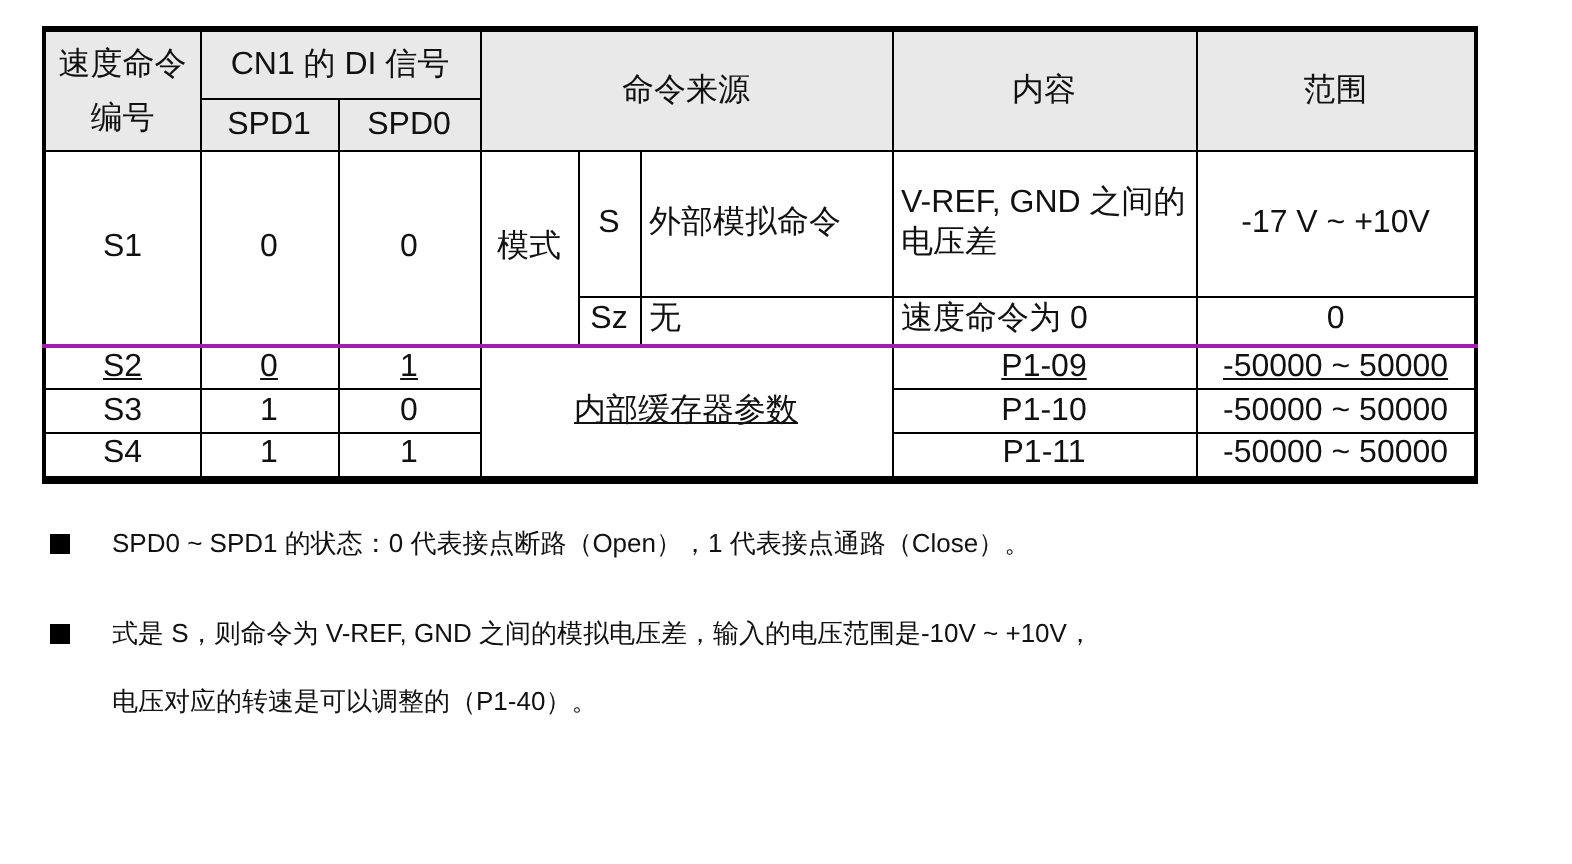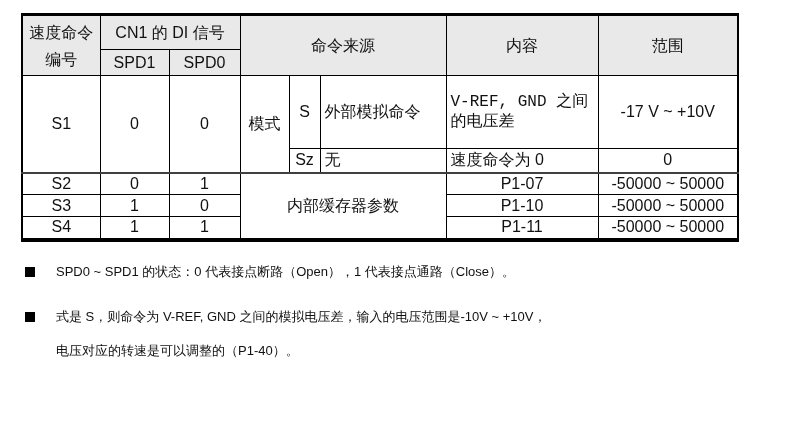--- a/index.html
+++ b/index.html
@@ -29,23 +29,23 @@
     line-height: 20px;
     text-align: center;
     vertical-align: middle;
     padding: 0 4px;
     overflow: hidden;
     white-space: nowrap;
   }
   table.cmd-table td.hd { background: #e9e9e9; }
   table.cmd-table td.left { text-align: left; }
   table.cmd-table td.wrap { white-space: normal; }
-  td.content-tall { line-height: 29px; font-family: Liberation Mono, monospace; }
+  td.content-tall { line-height: 29px; }
   td.two-line div { line-height: 27px; }
-  tr.sep-row td { border-top: 2px solid #404040; }
+  tr.sep-row td { border-top: 2px solid #a21caf; text-decoration: underline; }
   .notes { margin: 18px 0 0 25px; }
   .note { display: flex; align-items: flex-start; }
   .note + .note { margin-top: 16px; }
   .sq-bullet {
     flex: none;
     width: 10px; height: 10px;
     background: #000;
     margin-top: 7px;
   }
   .note-text {
@@ -104,21 +104,21 @@
         <td class="left">无</td>
         <td class="left">速度命令为 0</td>
         <td>0</td>
       </tr>
 
       <tr class="sep-row" style="height:22px">
         <td>S2</td>
         <td>0</td>
         <td>1</td>
         <td colspan="3" rowspan="3">内部缓存器参数</td>
-        <td>P1-07</td>
+        <td>P1-09</td>
         <td>-50000 ~ 50000</td>
       </tr>
       <tr style="height:22px">
         <td>S3</td>
         <td>1</td>
         <td>0</td>
         <td>P1-10</td>
         <td>-50000 ~ 50000</td>
       </tr>
       <tr style="height:23px">

